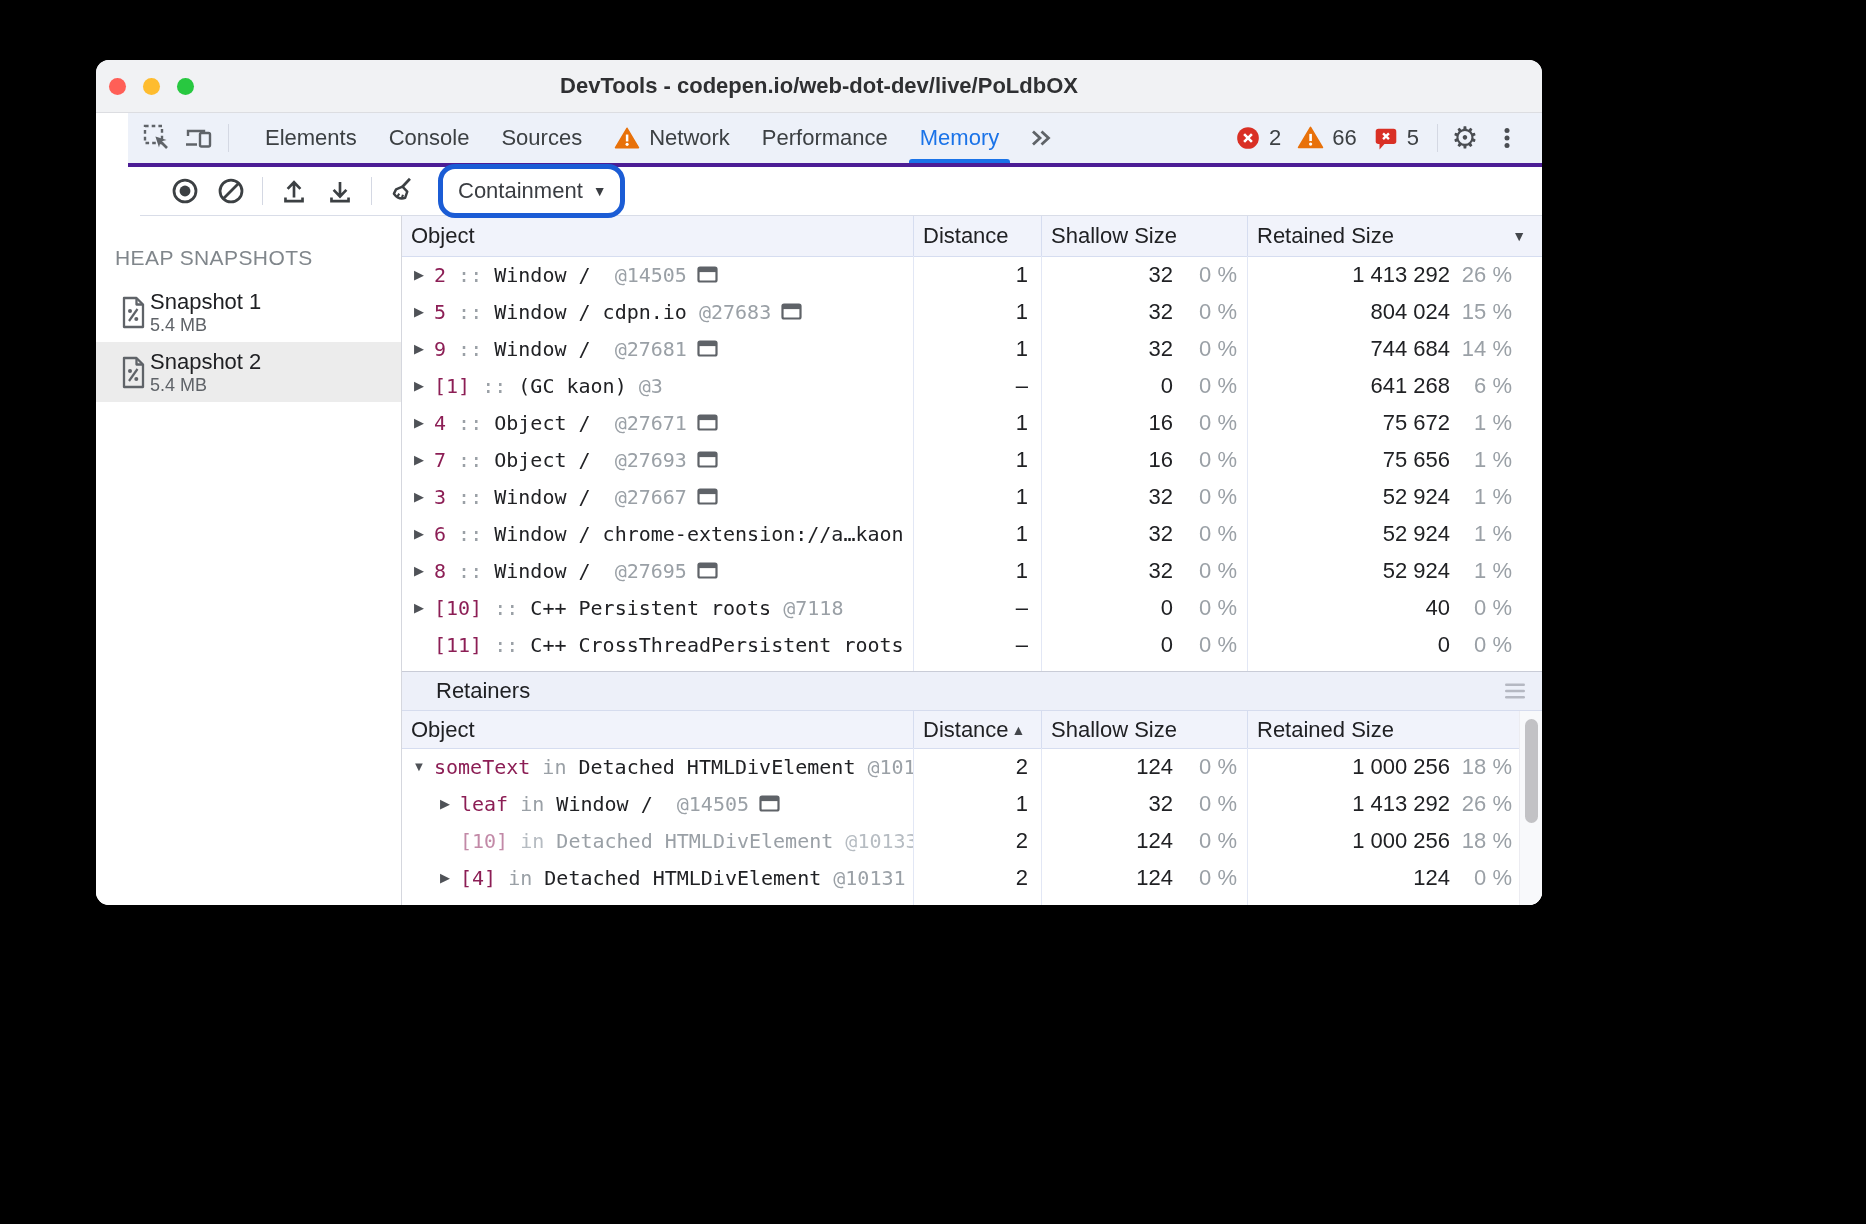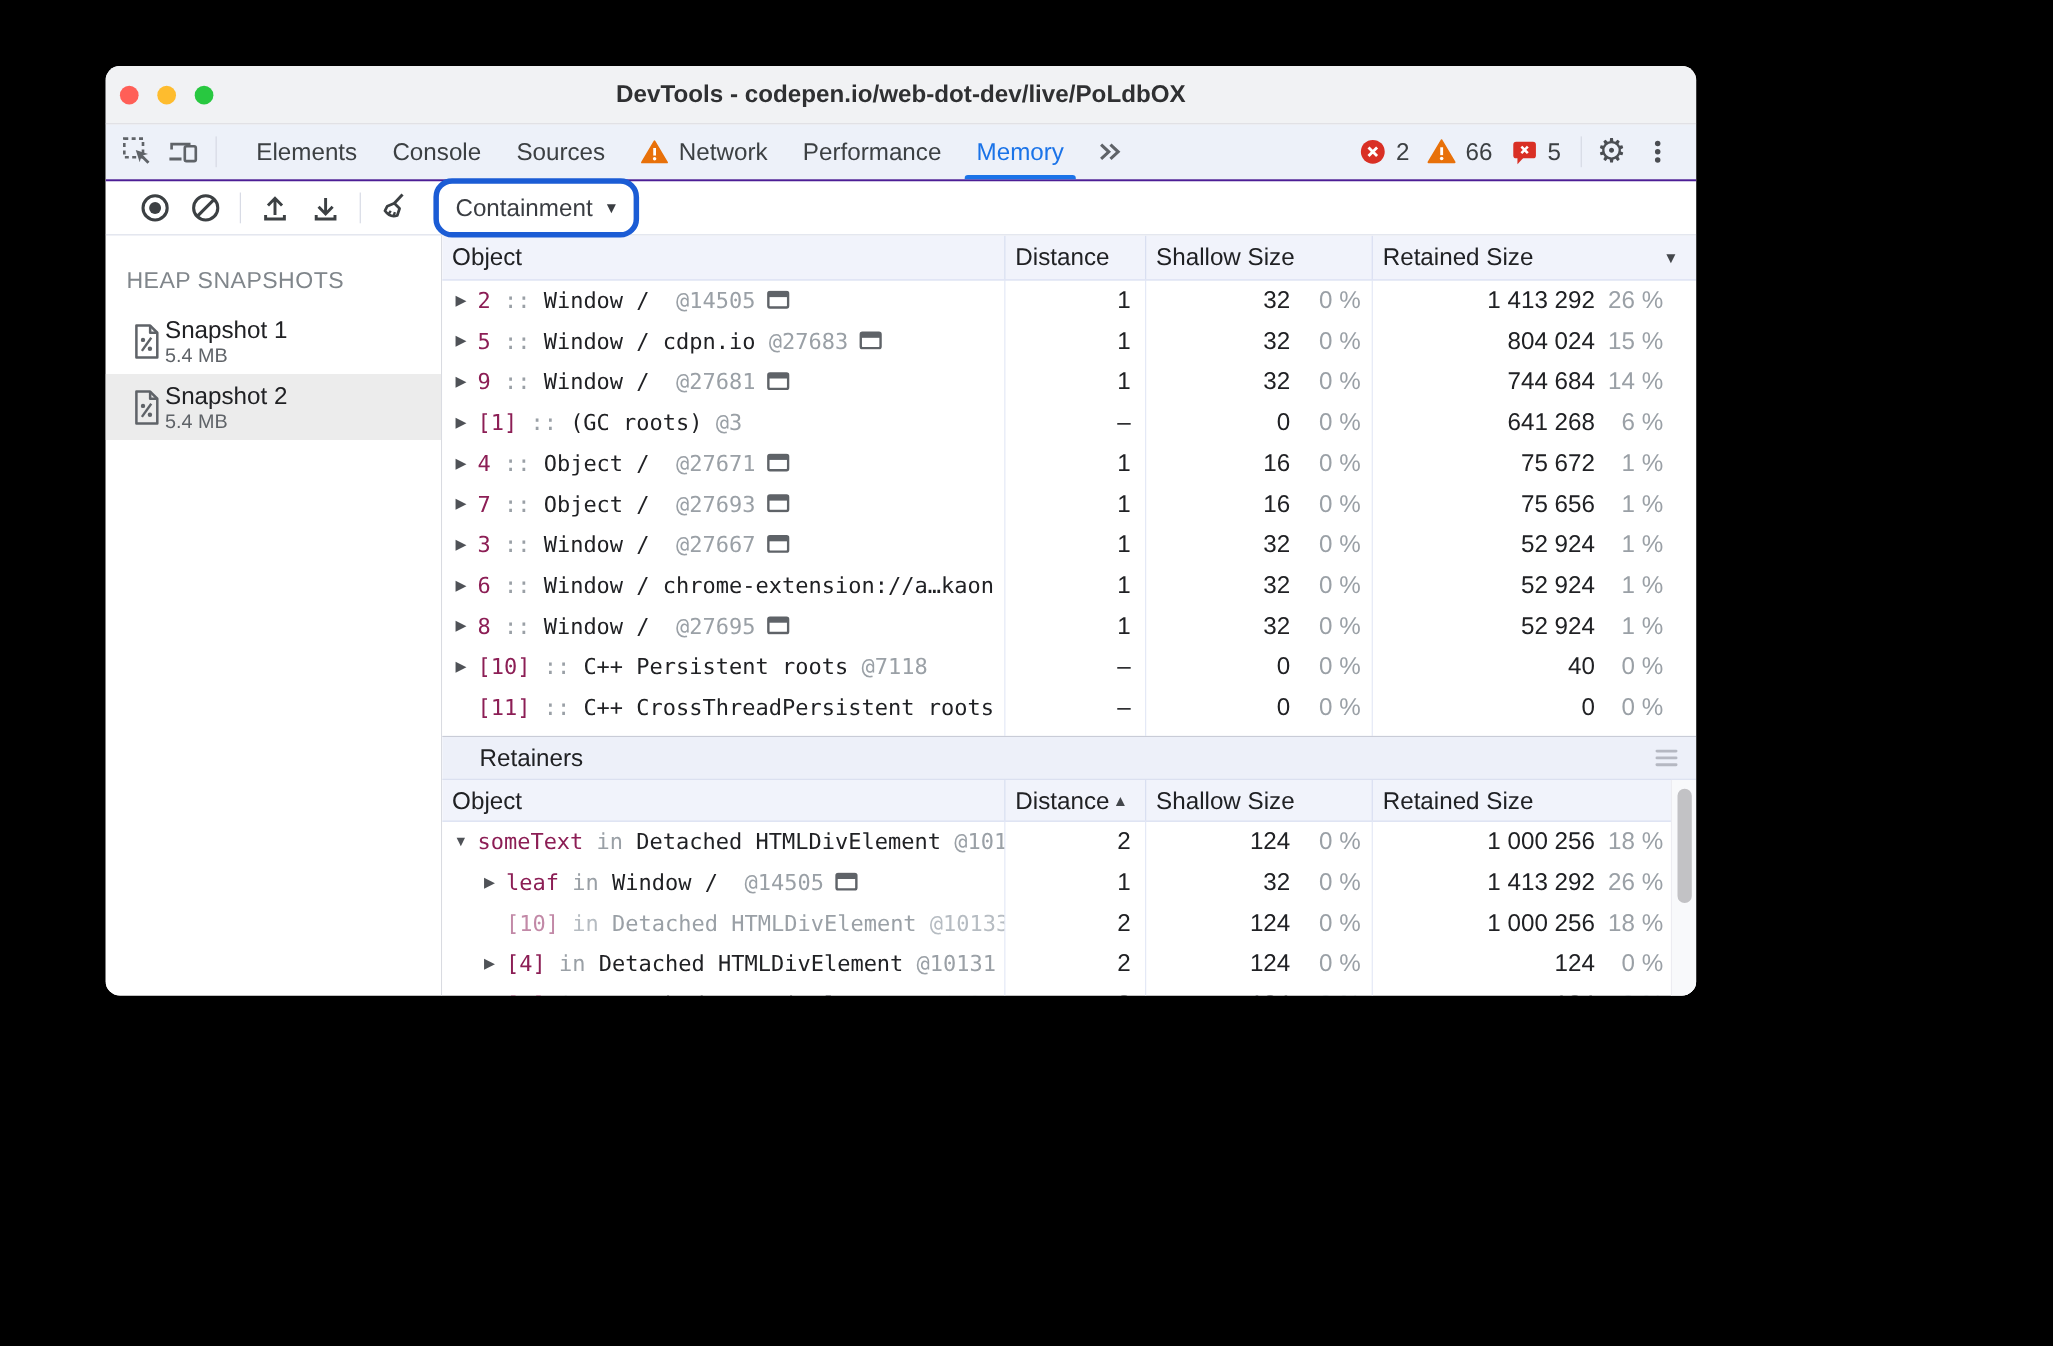--- a/index.html
+++ b/index.html
@@ -10,37 +10,37 @@
 
   
   .titlebar{height:52px;background:#f1f2f4;border-bottom:1px solid #dcdde1;position:relative;
             display:flex;align-items:center;justify-content:center;}
   .lights{position:absolute;left:13px;top:0;height:100%;display:flex;align-items:center;gap:17px;}
   .light{width:17px;height:17px;border-radius:50%;}
   .light.red{background:#ff5f57;}.light.yellow{background:#febc2e;}.light.green{background:#28c840;}
   .win-title{font-size:22px;font-weight:bold;color:#2f3032;}
 
   
-  .tabbar{height:50px;background:#edf1f9;border-bottom:2px solid #4c1d95;display:flex;align-items:stretch;}
+  .tabbar{height:50px;background:#edf1f9;border-bottom:4px solid #4c1d95;display:flex;align-items:stretch;margin-left:32px;}
   .tb-icons{display:flex;align-items:center;padding-left:8px;}
   .icon-btn{width:42px;height:40px;display:flex;align-items:center;justify-content:center;border-radius:6px;}
   .vsep{width:1px;height:28px;background:#d4d8e3;margin:auto 8px;}
   .tabs{display:flex;align-items:stretch;margin-left:12px;}
   .tab{display:flex;align-items:center;padding:0 16px;font-size:22px;color:#3c4043;position:relative;cursor:default;}
   .tab .warn-ic{margin-right:9px;display:flex;}
   .tab.selected{color:#1a73e8;}
   .tab.selected::after{content:"";position:absolute;left:5px;right:5px;bottom:0;height:4px;background:#1a73e8;border-radius:3px 3px 0 0;}
   .more-tabs{display:flex;align-items:center;padding:0 14px;}
   .tb-right{margin-left:auto;display:flex;align-items:center;padding-right:14px;}
   .badge{display:flex;align-items:center;margin-left:16px;}
   .badge .cnt{font-size:22px;color:#3c4043;margin-left:8px;}
 
   
   .toolbar{height:48px;background:#fff;border-bottom:1px solid #d9dde8;display:flex;align-items:center;
-           padding-left:22px;position:relative;overflow:visible;z-index:4;}
+           padding-left:22px;position:relative;overflow:visible;z-index:4;margin-left:44px;}
   .tool-btn{width:46px;height:40px;display:flex;align-items:center;justify-content:center;}
   .hl-ring{margin-left:12px;height:44px;border:5px solid #1b5cd5;border-radius:17px;background:#fff;
            display:flex;align-items:center;padding:0 13px 0 15px;}
   .dd-label{font-size:22px;color:#3a3d42;}
   .dd-caret{font-size:14px;color:#3a3d42;margin-left:10px;}
 
   
   .content{display:flex;height:695px;}
   .sidebar{width:305px;border-right:1px solid #d5d7de;background:#fff;flex-shrink:0;}
   .sb-title{padding:24px 0 0 19px;font-size:22px;color:#202124;}
@@ -356,21 +356,21 @@
                 <span class="pct sp">0 %</span>
               </div>
     <div class="cell num-cell c-ret">
                 <span class="nval rv">744 684</span>
                 <span class="pct rp">14 %</span>
               </div>
   </div>
 
   <div class="trow grid">
     <div class="cell c-obj">
-      <span class="twisty">▶</span><span class="parts"><span class="p-idx">[1]</span><span class="p-sep"> :: </span><span class="p-name">(GC roots)</span><span class="p-id"> @3</span></span>
+      <span class="twisty">▶</span><span class="parts"><span class="p-idx">[1]</span><span class="p-sep"> :: </span><span class="p-name">(GC kaon)</span><span class="p-id"> @3</span></span>
     </div>
     <div class="cell num-cell c-dist">
                 <span class="dv">–</span>
               </div>
     <div class="cell num-cell c-shal">
                 <span class="nval sv">0</span>
                 <span class="pct sp">0 %</span>
               </div>
     <div class="cell num-cell c-ret">
                 <span class="nval rv">641 268</span>

